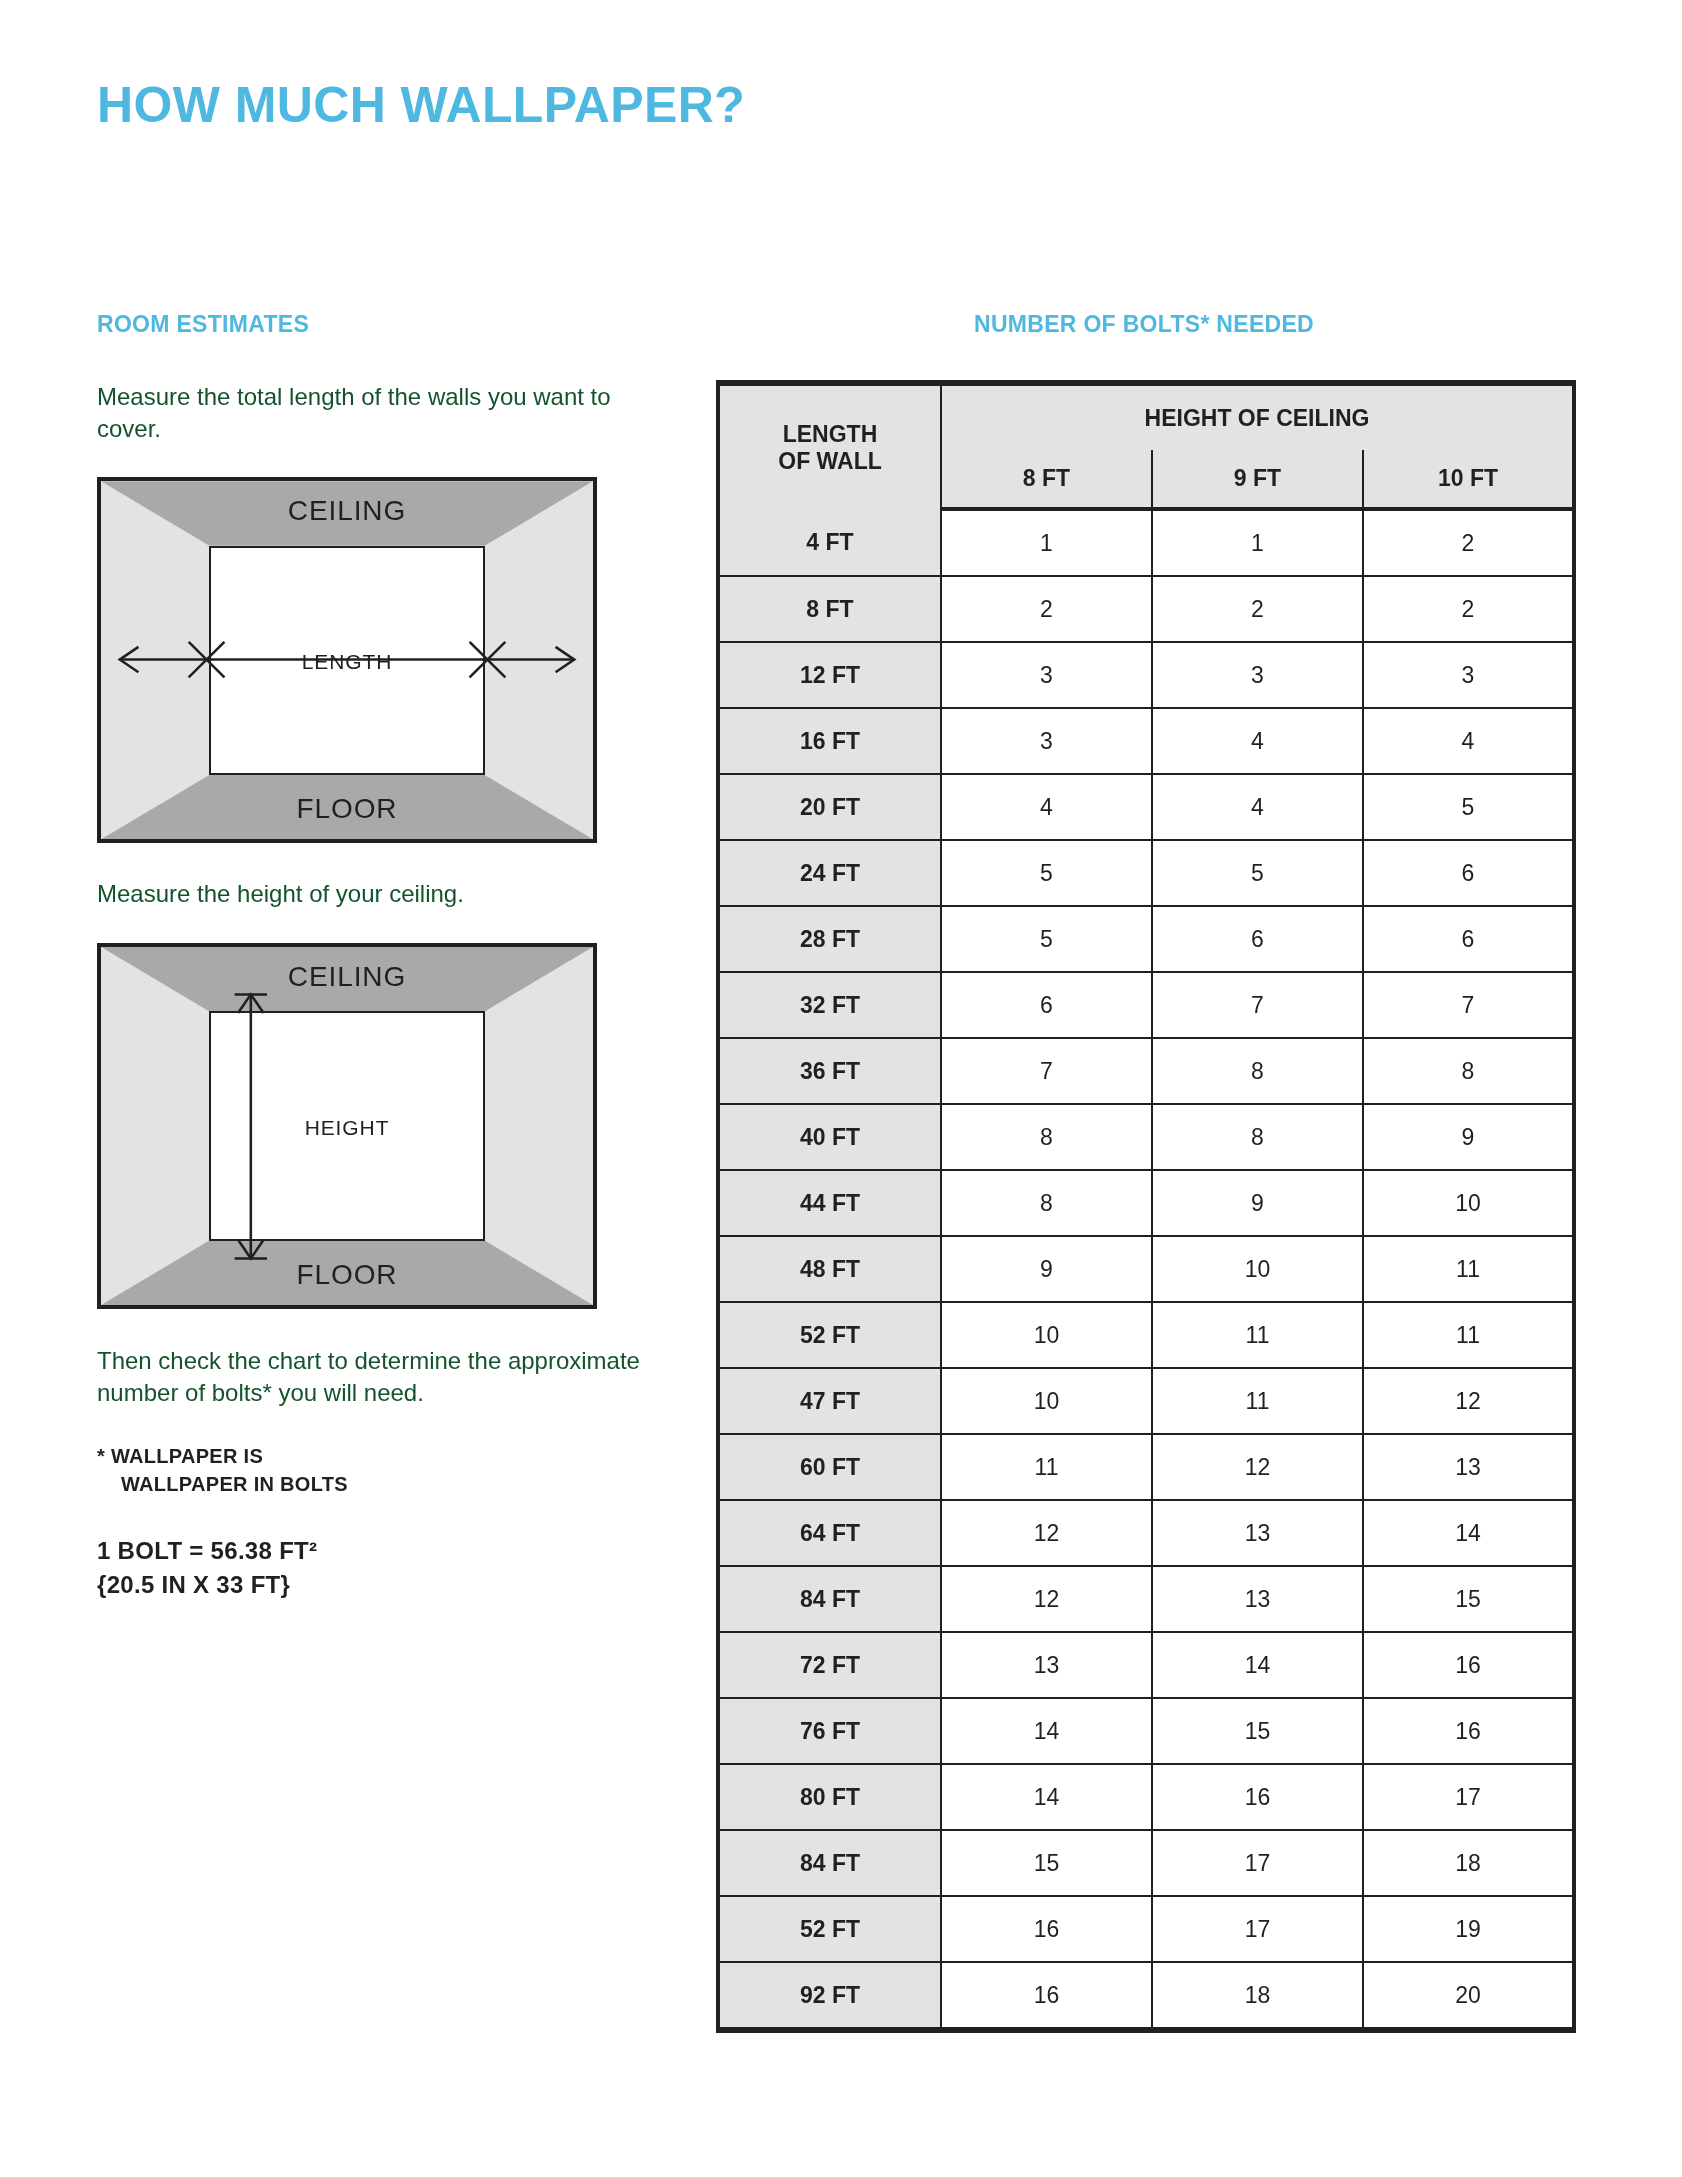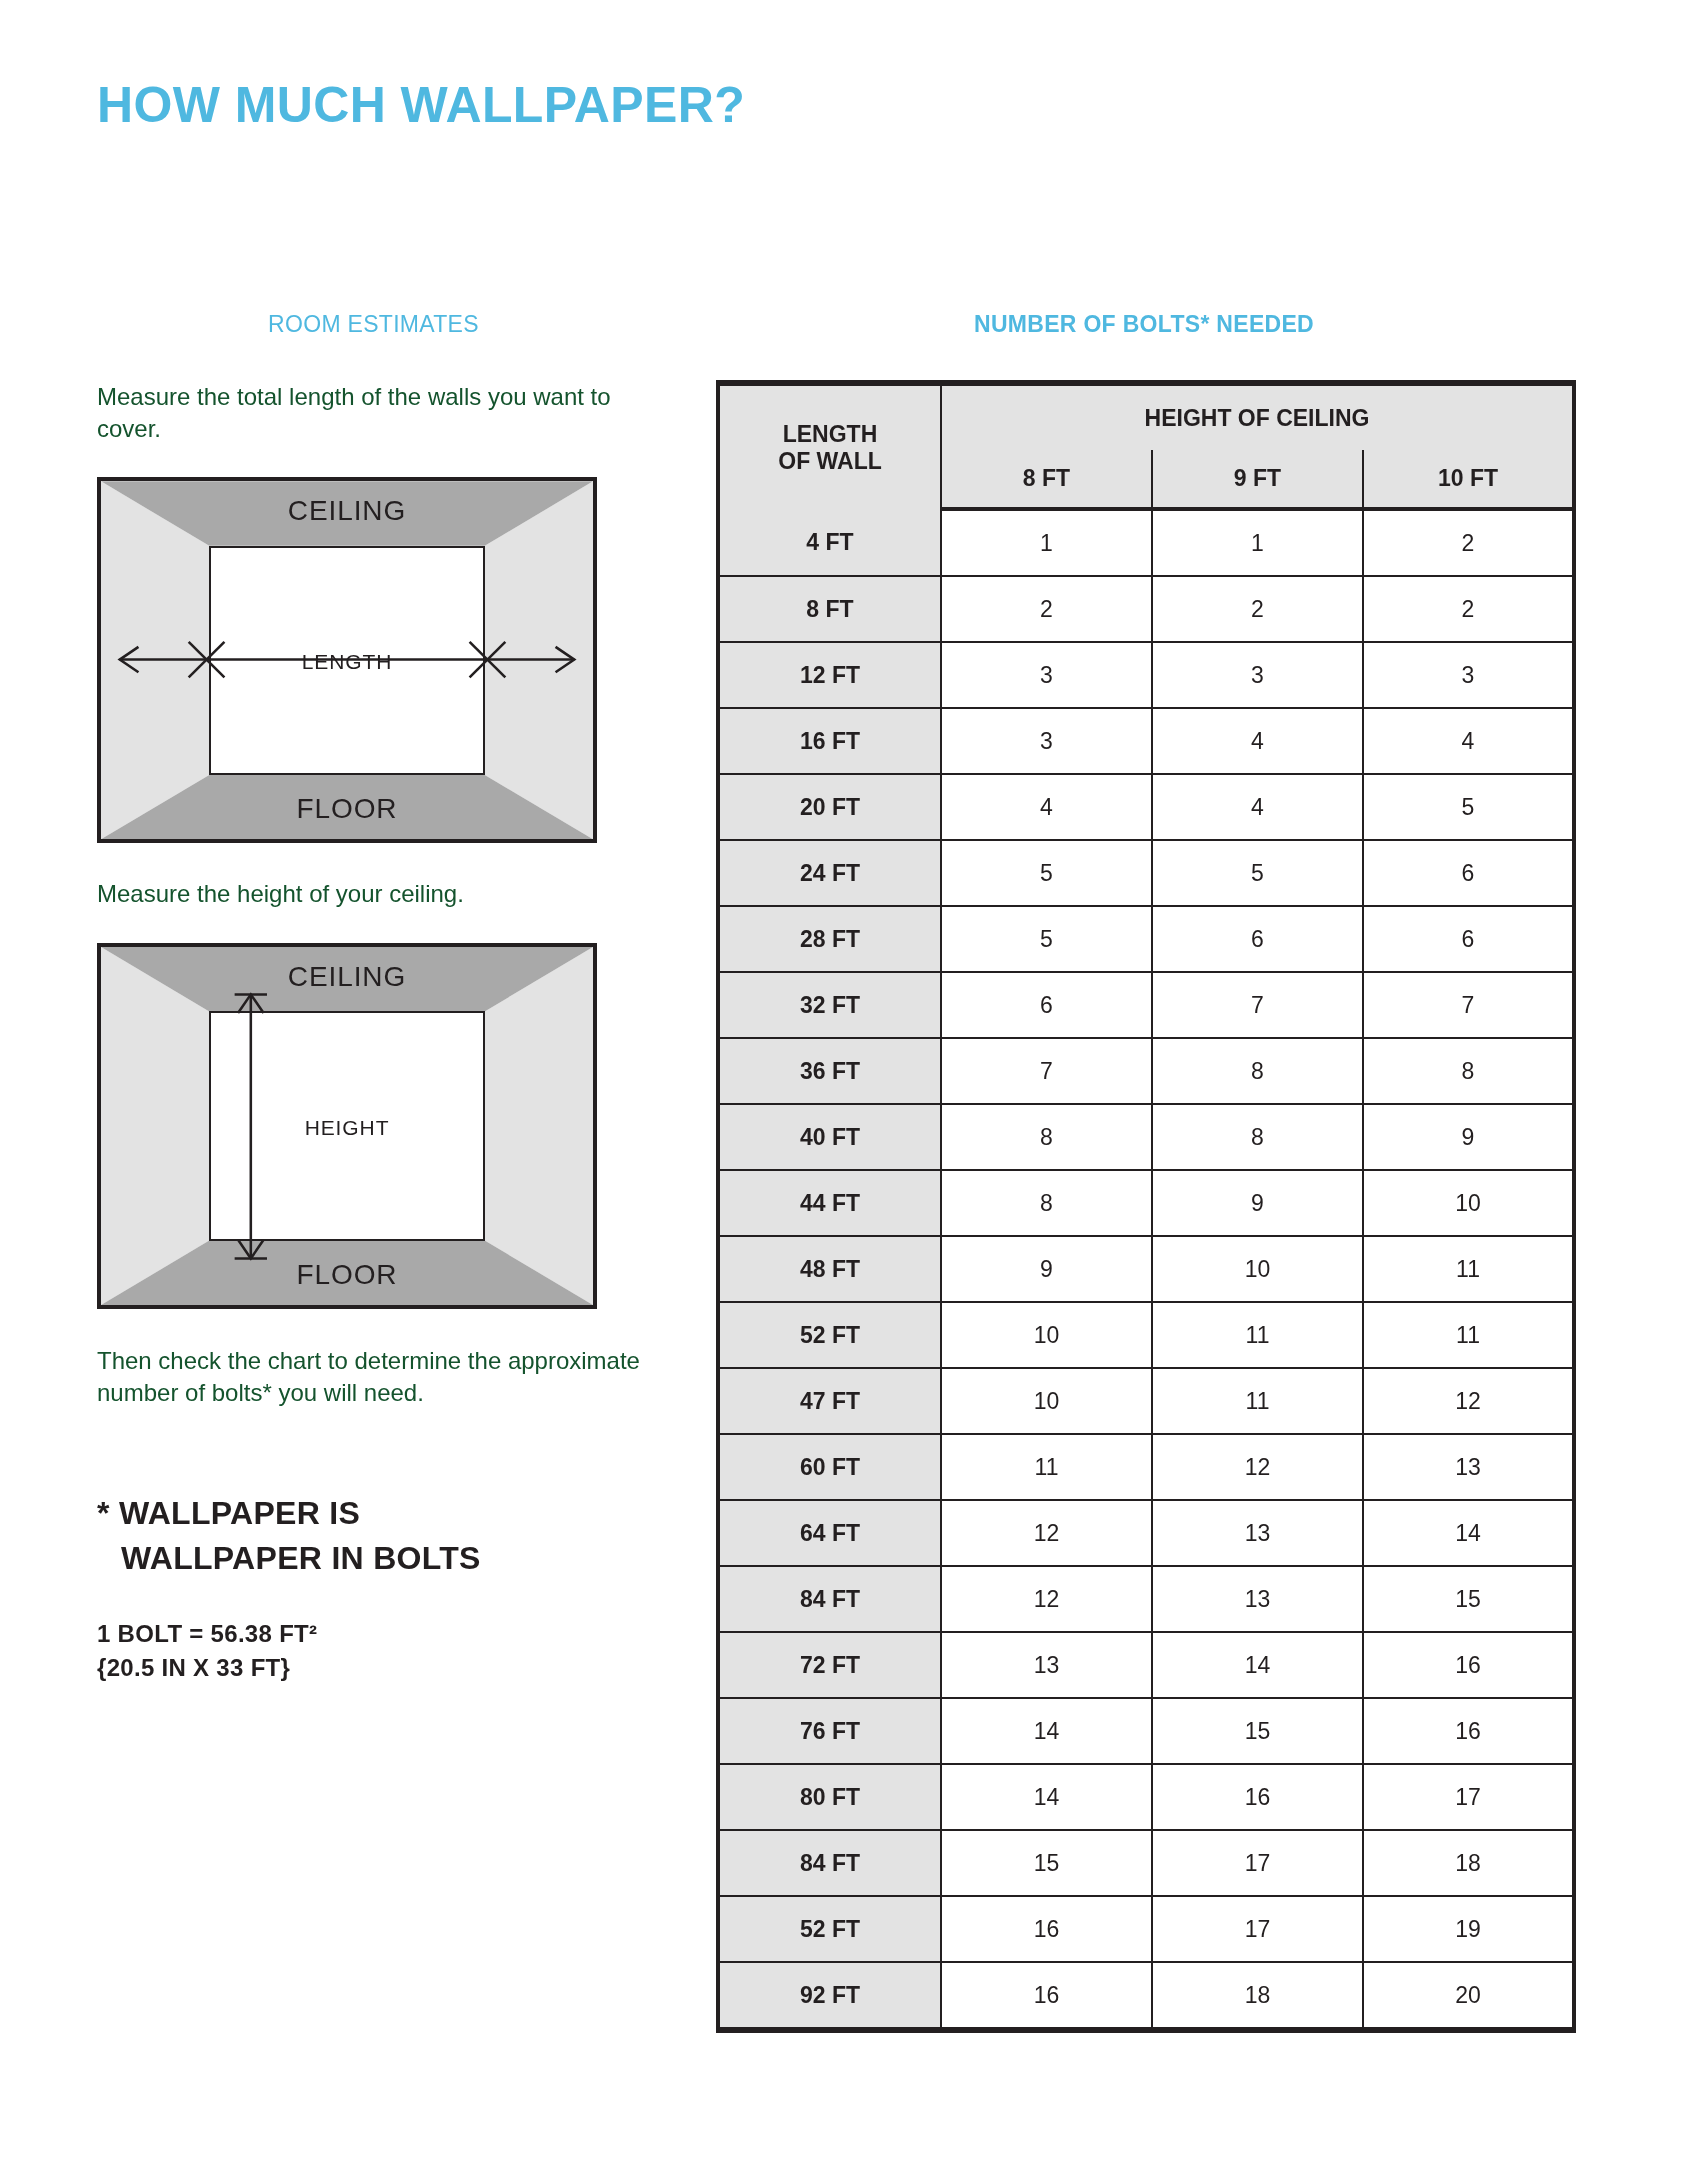--- a/index.html
+++ b/index.html
@@ -36,24 +36,23 @@
 
   
   .left-col {
     position: absolute;
     left: 97px;
     top: 311px;
     width: 553px;
   }
   .section-head {
     font-size: 23px;
-    font-weight: normal;
+    font-weight: bold;
     color: #4fb8e0;
     letter-spacing: 0.3px;
-    text-align: center;
   }
   .para {
     font-size: 24px;
     line-height: 1.32;
     color: #14532d;
   }
   .para-1 { margin-top: 43px; }
   .para-2 { margin-top: 35px; }
   .para-3 { margin-top: 36px; }
 
@@ -120,22 +119,22 @@
   .lbl-height { top: 169px; }
   .diagram-svg {
     position: absolute;
     left: 0; top: 0;
     width: 100%; height: 100%;
     overflow: visible;
   }
 
   
   .footnote {
-    margin-top: 83px;
-    font-size: 32px;
+    margin-top: 34px;
+    font-size: 20px;
     font-weight: bold;
     line-height: 1.4;
     letter-spacing: 0.3px;
   }
   .footnote-2 {
     margin-top: 36px;
     font-size: 24px;
     font-weight: bold;
     line-height: 1.4;
     letter-spacing: 0.3px;

